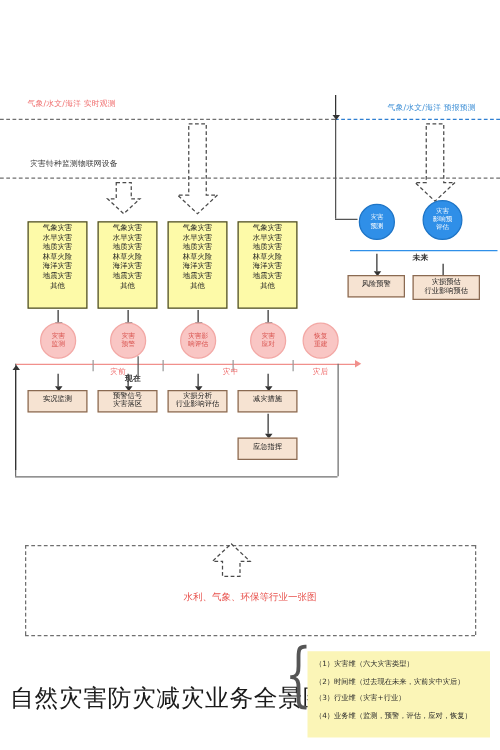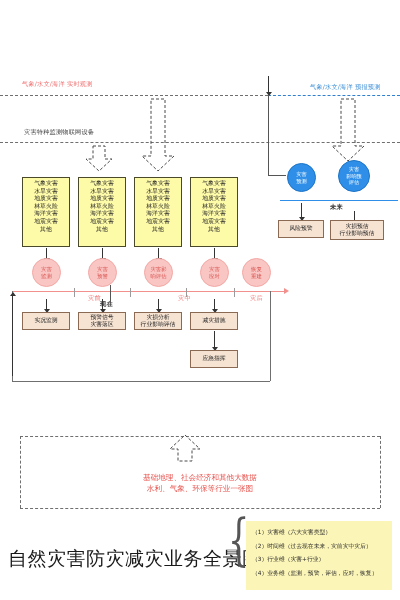--- a/index.html
+++ b/index.html
@@ -384,21 +384,20 @@
   <div class="vline-dash" style="left:20px;top:436px;height:72px;"></div>
   <div class="vline-dash" style="left:380px;top:436px;height:72px;"></div>
 
   <div class="darrow" style="left:168px;top:434px;">
     <svg width="34" height="28" viewBox="0 0 34 28">
       <path d="M17 1 L32 15 L24 15 L24 27 L10 27 L10 15 L2 15 Z" fill="none" stroke="#4a4a4a" stroke-width="1" stroke-dasharray="3,2"></path>
     </svg>
   </div>
 
   <div id="bigdata-text" style="left:0;top:472px;width:400px;">
-    <div>基础地理、社会经济和其他大数据</div>
     <div>水利、气象、环保等行业一张图</div>
   </div>
 
   <div id="panorama-title" style="left:8px;top:546px;">自然灾害防灾减灾业务全景图</div>
   <div id="legend-brace" style="left:228px;top:512px;">{</div>
 
   <div id="legend-box" style="left:246px;top:521px;width:146px;height:69px;">
     <div class="litem">（1）灾害维（六大灾害类型）</div>
     <div class="litem">（2）时间维（过去现在未来，灾前灾中灾后）</div>
     <div class="litem">（3）行业维（灾害+行业）</div>

